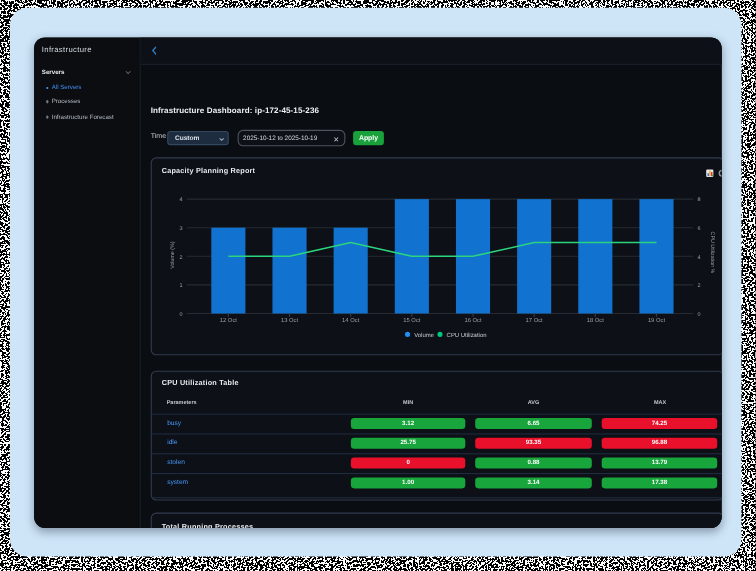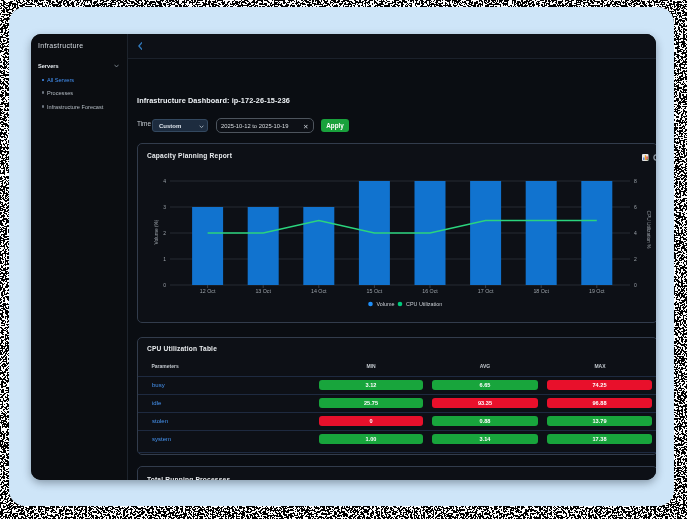--- a/index.html
+++ b/index.html
@@ -80,21 +80,21 @@
       <div class="sb-item" style="top:56.2px;">Processes</div>
       <div class="sb-dot" style="top:71.1px;"></div>
       <div class="sb-item" style="top:70.3px;">Infrastructure Forecast</div>
     </div>
     <div id="main">
       <div id="topbar">
         <svg id="backarrow" viewBox="0 0 4.5 8">
           <path d="M3.8 0.7 L0.9 4 L3.8 7.3" stroke="#3077b8" stroke-width="1.35" fill="none" stroke-linecap="round" stroke-linejoin="round"></path>
         </svg>
       </div>
-      <h1>Infrastructure Dashboard: ip-172-26-15-236</h1>
+      <h1>Infrastructure Dashboard: ip-172-45-15-236</h1>
       <div id="tlabel">Time</div>
       <div id="tsel">
         <span>Custom</span>
         <div class="caret">
           <svg width="5" height="3.5" viewBox="0 0 5 3.5">
             <path d="M0.7 0.7 L2.5 2.7 L4.3 0.7" stroke="#9aa5b1" stroke-width="1" fill="none"></path>
           </svg>
         </div>
       </div>
       <div id="tinput">

